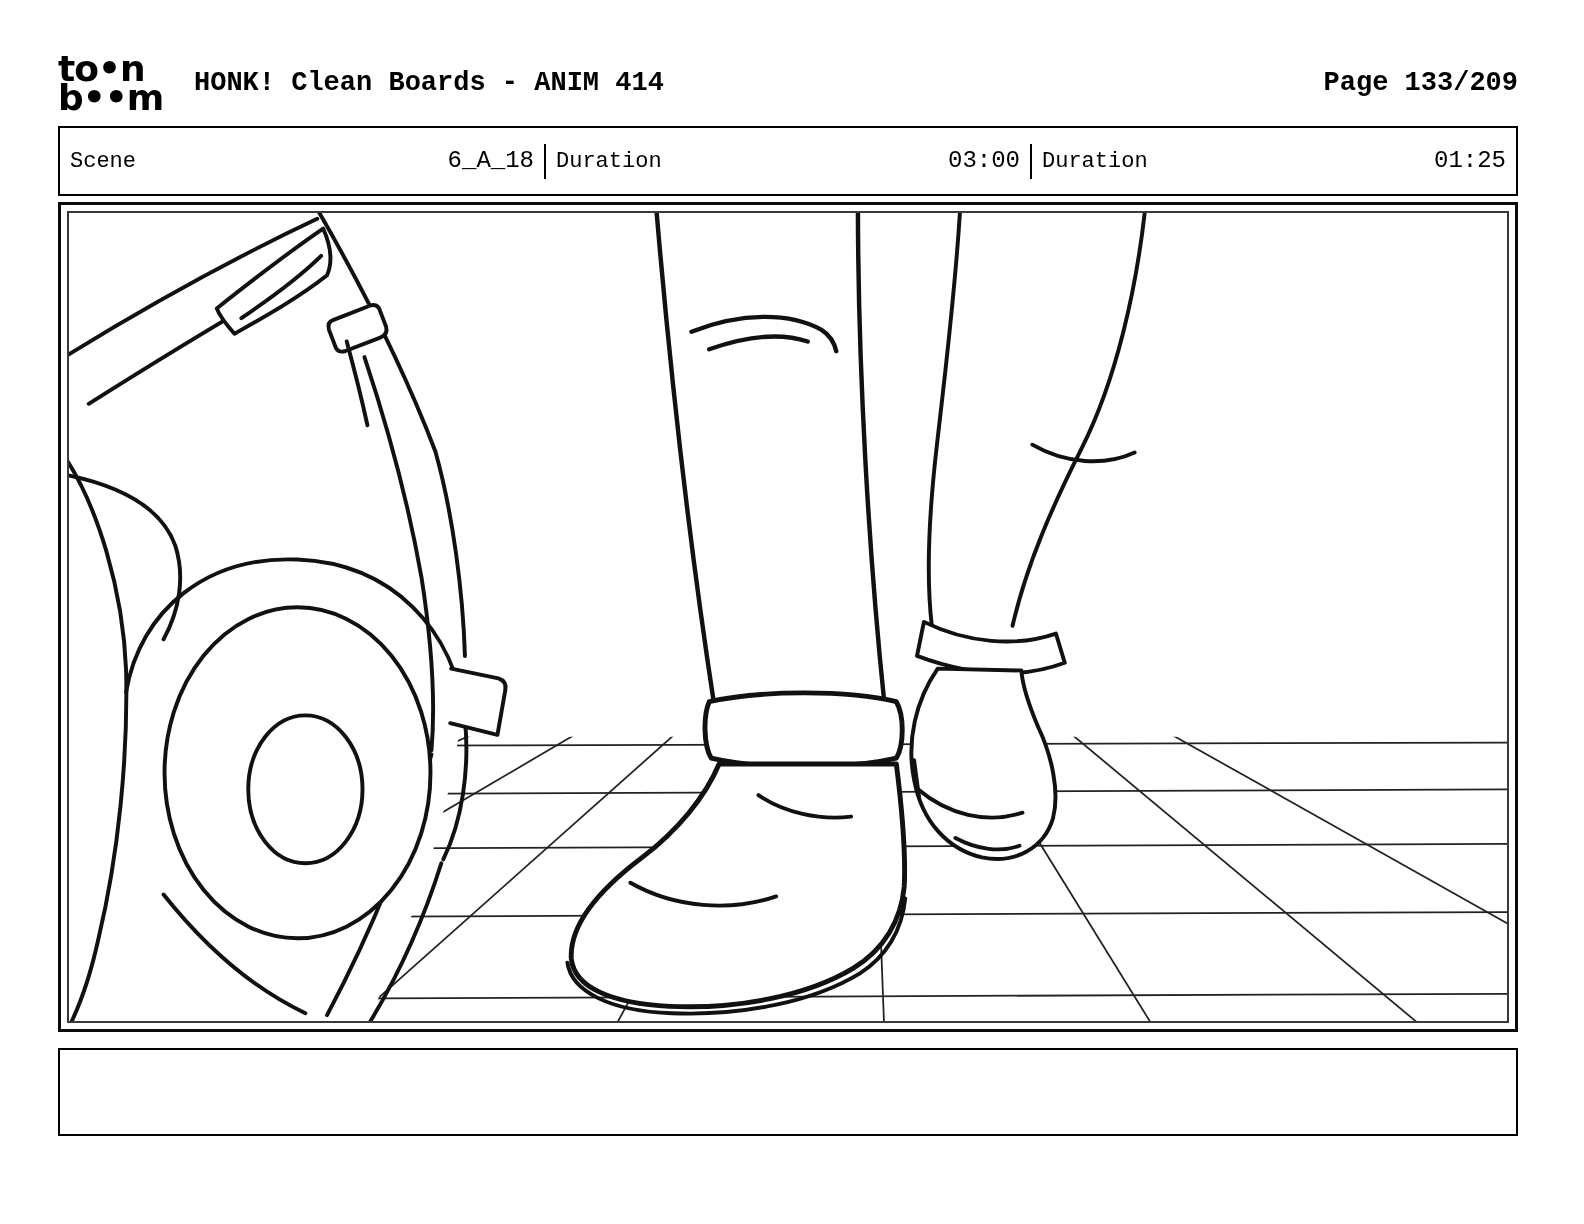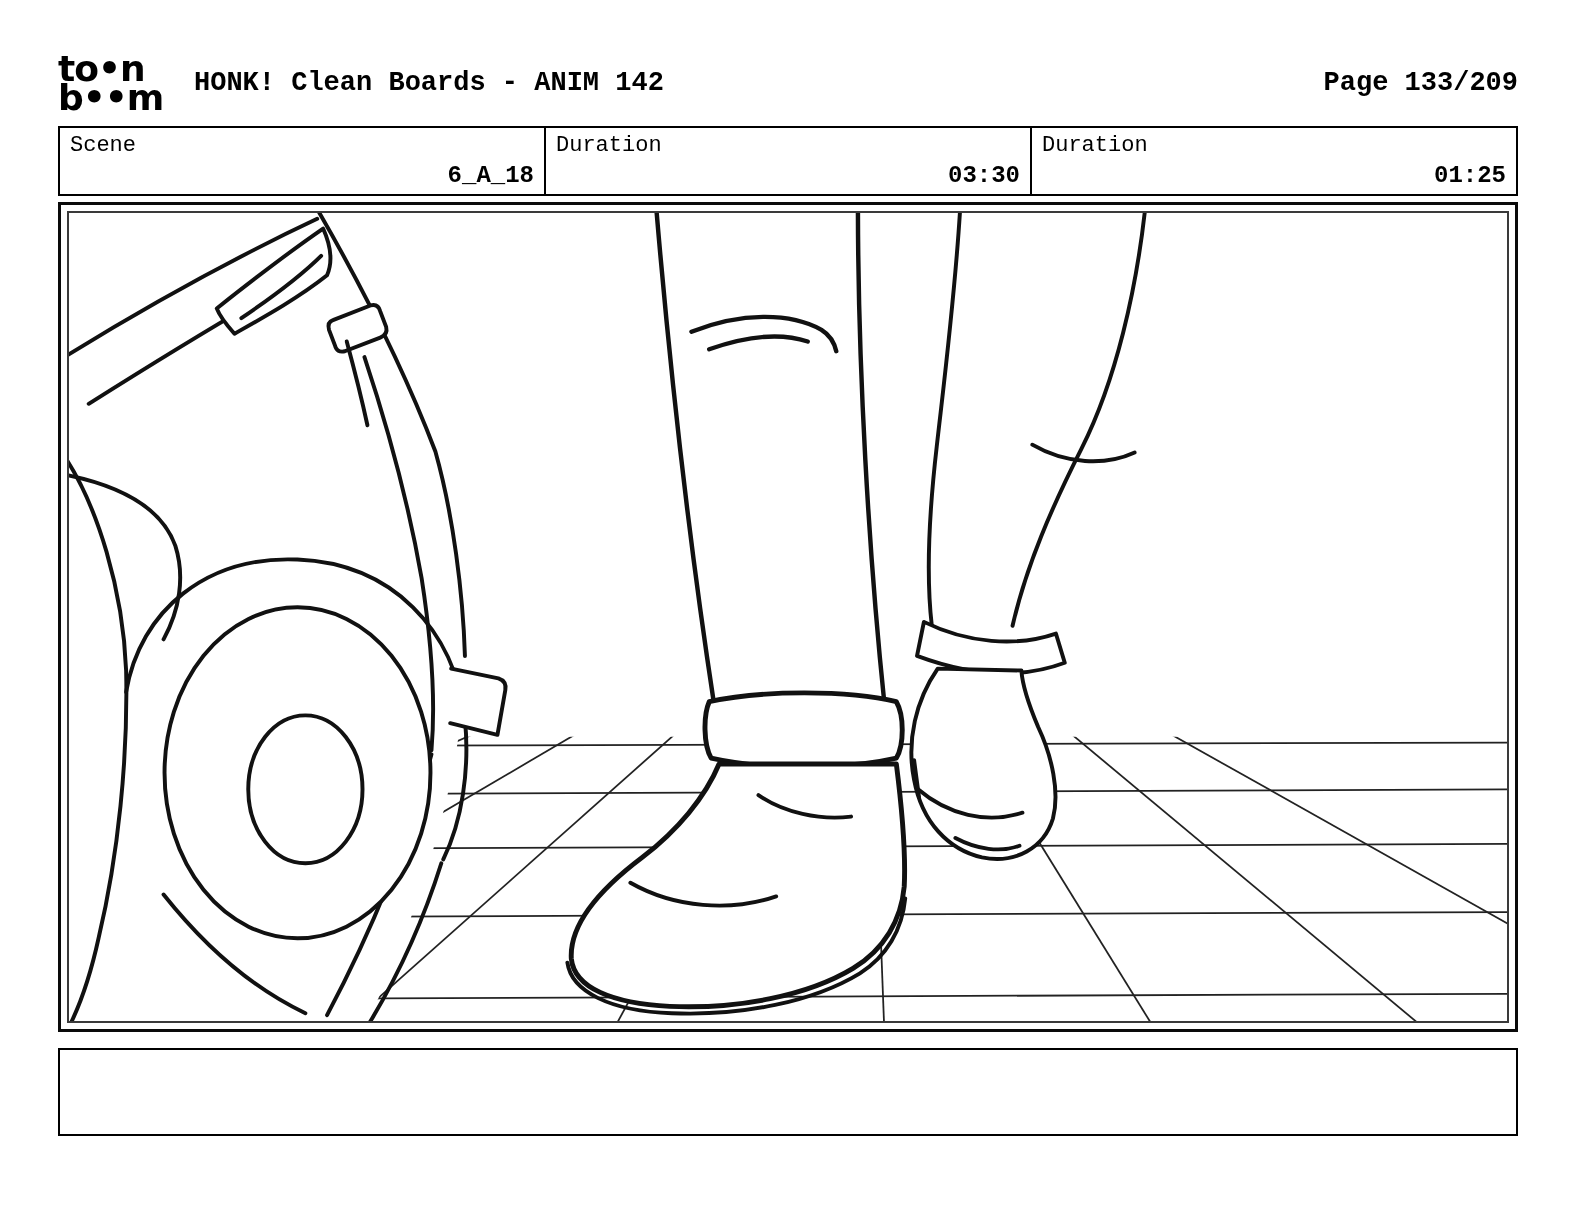--- a/index.html
+++ b/index.html
@@ -8,57 +8,57 @@
   .page{position:absolute;left:58px;top:0;width:1460px;}
 
   
   .header{display:flex;align-items:center;padding-top:42px;height:82px;}
   .logo{font-family:"DejaVu Sans",sans-serif;font-weight:900;font-size:36px;
         line-height:29px;letter-spacing:-1px;width:122px;}
   .title{font-weight:bold;font-size:27px;margin-left:14px;white-space:pre;}
   .page-label{margin-left:auto;font-weight:bold;font-size:27px;text-align:center;}
 
   
-  .info-table{display:flex;border:2px solid #000;height:66px;margin-top:2px;}
+  .info-table{display:flex;border:2px solid #000;height:66px;margin-top:2px;align-items:center;}
   .cell{flex:1;position:relative;padding:5px 10px;border-right:2px solid #000;}
   .cell:last-child{border-right:none;}
   .cell-label{font-size:22px;}
-  .cell-value{position:absolute;right:10px;bottom:5px;font-size:24px;font-weight:bold;}
+  .cell-value{position:absolute;right:10px;bottom:5px;font-size:24px;}
 
   
   .panel{margin-top:6px;border:3px solid #0a0a0a;padding:6px;height:812px;}
   .panel-inner{border:2px solid #3a3a3a;height:100%;box-sizing:border-box;}
   .panel-inner svg{display:block;width:100%;height:100%;}
 
   
   .caption-box{margin-top:16px;border:2px solid #000;height:88px;
                font-size:22px;padding:6px 10px;box-sizing:border-box;}
 </style>
 </head>
 <body>
 
 <div class="page">
 
   <div class="header">
     <div class="logo">
       <div>to•n</div>
       <div>b••m</div>
     </div>
-    <div class="title">HONK! Clean Boards - ANIM 142</div>
+    <div class="title">HONK! Clean Boards - ANIM 414</div>
     <div class="page-label">Page 133/209</div>
   </div>
 
   <div class="info-table">
     <div class="cell">
       <div class="cell-label">Scene</div>
       <div class="cell-value">6_A_18</div>
     </div>
     <div class="cell">
       <div class="cell-label">Duration</div>
-      <div class="cell-value">03:30</div>
+      <div class="cell-value">03:00</div>
     </div>
     <div class="cell">
       <div class="cell-label">Duration</div>
       <div class="cell-value">01:25</div>
     </div>
   </div>
 
   <div class="panel">
     <div class="panel-inner">
       <svg viewBox="0 0 1460 830" preserveAspectRatio="none" xmlns="http://www.w3.org/2000/svg">

